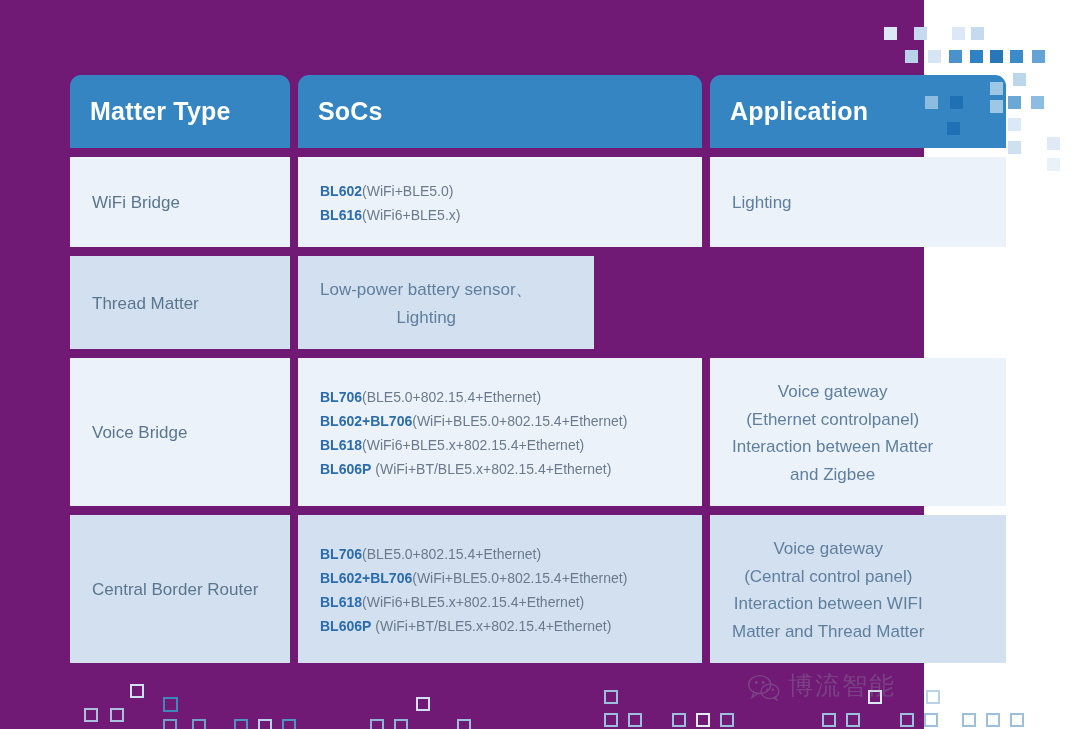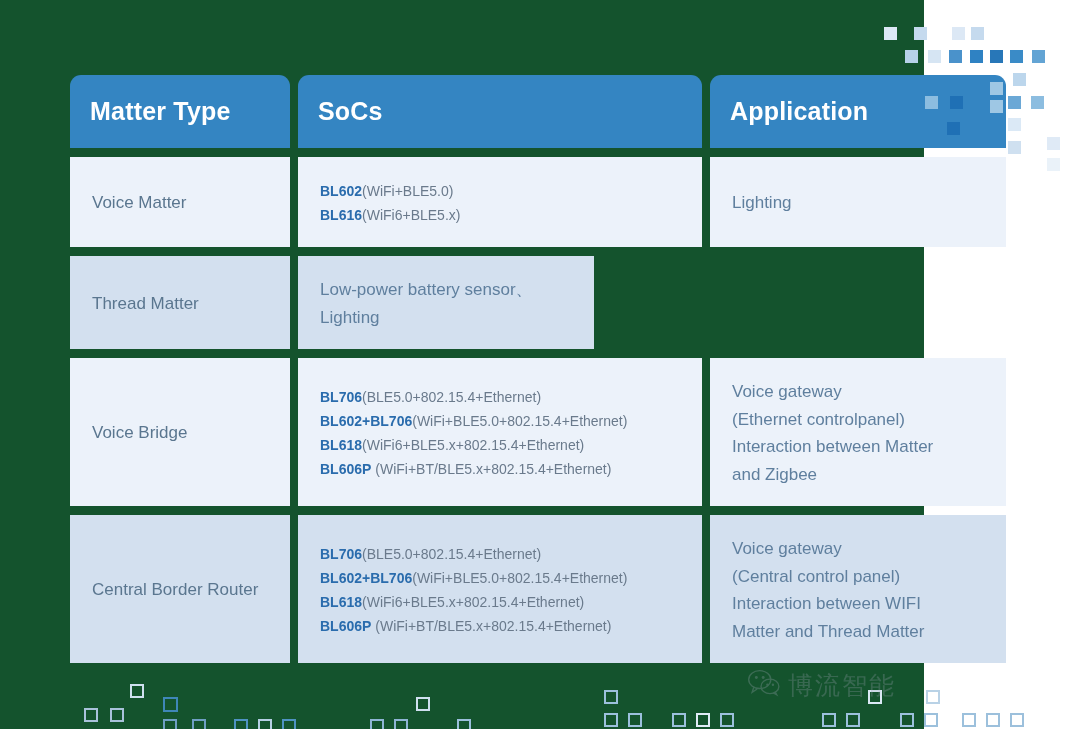--- a/index.html
+++ b/index.html
@@ -9,21 +9,21 @@
     height: 729px;
     background: #ffffff;
     font-family: "Liberation Sans", sans-serif;
     overflow: hidden;
   }
 
   #stage {
     position: relative;
     width: 924px;
     height: 729px;
-    background: #14532d;
+    background: #701a75;
   }
 
   
   .deco-layer {
     position: absolute;
     inset: 0;
     pointer-events: none;
   }
   .sq {
     position: absolute;
@@ -39,21 +39,21 @@
   }
 
   .row {
     display: flex;
     gap: 8px;
     margin-bottom: 9px;
   }
 
   .col-type  { width: 220px; flex: 0 0 220px; }
   .col-socs  { width: 404px; flex: 0 0 404px; }
-  .col-app   { width: 296px; flex: 0 0 296px; }
+  .col-app   { width: 296px; flex: 0 0 296px; text-align: center; }
 
   
   .head-cell {
     height: 73px;
     background: #3485c2;
     border-radius: 11px 11px 0 0;
     display: flex;
     align-items: center;
     padding-left: 20px;
     position: relative;
@@ -108,21 +108,21 @@
   .r2 .cell { min-height: 76px; }
   .r3 .cell { min-height: 146px; }
   .r4 .cell { min-height: 146px; }
 
   
   .watermark {
     position: absolute;
     right: 28px;
     bottom: 27px;
     display: flex;
-    align-items: flex-start;
+    align-items: flex-end;
     gap: 7px;
     opacity: .30;
     z-index: 5;
   }
   .wm-text {
     font-size: 25px;
     color: #8f9aa6;
     letter-spacing: 2px;
     font-family: "DejaVu Sans", sans-serif;
   }
@@ -172,21 +172,21 @@
             <span class="sq" style="left: 240px; top: 21px; width: 13px; height: 13px; background: rgb(31, 112, 181);"></span>
             <span class="sq" style="left: 280px; top: 7px; width: 13px; height: 13px; background: rgb(158, 199, 228);"></span>
             <span class="sq" style="left: 280px; top: 25px; width: 13px; height: 13px; background: rgb(158, 199, 228);"></span>
             <span class="sq" style="left: 237px; top: 47px; width: 13px; height: 13px; background: rgb(31, 112, 181);"></span>
           </div>
       </div>
     </div>
 
     <div class="row row-a r1">
       <div class="cell col-type vcenter">
-        <span class="type-txt">Voice Matter</span>
+        <span class="type-txt">WiFi Bridge</span>
       </div>
       <div class="cell col-socs vcenter">
         <div>
           <div class="soc-line">
             <b>BL602</b><span>(WiFi+BLE5.0)</span>
           </div>
           <div class="soc-line">
             <b>BL616</b><span>(WiFi6+BLE5.x)</span>
           </div>
         </div>

